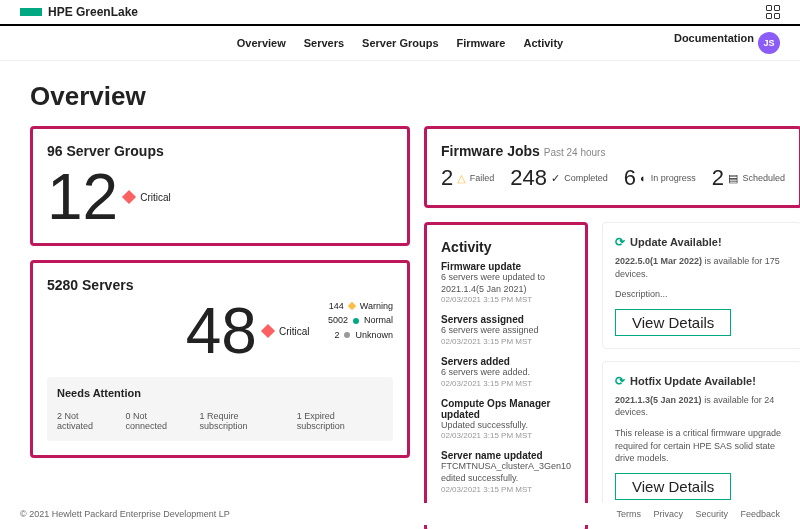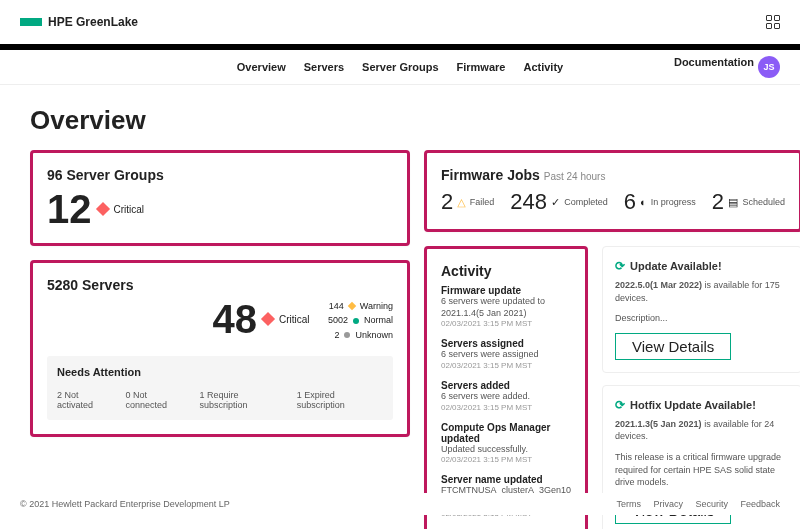--- a/index.html
+++ b/index.html
@@ -1,33 +1,33 @@
 <!DOCTYPE html>
 <html><head>
 <meta charset="utf-8">
 <style>
 *{margin:0;padding:0;box-sizing:border-box;font-family:Arial,sans-serif}
 body{background:#fff;color:#222;font-size:11px}
-.topbar{display:flex;justify-content:space-between;align-items:center;padding:15px 20px;border-bottom:6px solid #000000}
+.topbar{display:flex;justify-content:space-between;align-items:center;padding:5px 20px;border-bottom:2px solid #000000}
 .brand{display:flex;align-items:center;gap:6px;font-weight:600;font-size:12px}
 .brand-bar{width:22px;height:8px;background:#01a982;display:inline-block}
 .apps-icon{width:14px;height:14px;display:grid;grid-template-columns:1fr 1fr;gap:2px}
 .apps-icon span{border:1px solid #333;border-radius:1px}
 .navbar{display:flex;justify-content:space-between;align-items:center;padding:6px 20px;border-bottom:1px solid #eee}
 .nav-center{display:flex;gap:18px;position:absolute;left:50%;transform:translateX(-50%)}
 .nav-center a{font-size:11px;font-weight:600;text-decoration:none;color:#222}
 .nav-right{display:flex;align-items:flex-start;gap:4px;margin-left:auto}
 .avatar{width:22px;height:22px;border-radius:50%;background:#8b5cf6;color:#fff;display:flex;align-items:center;justify-content:center;font-size:9px;font-weight:600}
 .page{padding:12px 30px 40px}
 h1{font-size:26px;font-weight:700;margin:8px 0 14px}
 .grid{display:grid;grid-template-columns:380px 1fr;gap:14px}
 .card{background:#fff;border:3px solid #be185d;border-radius:4px;padding:14px;box-shadow:0 1px 2px rgba(0,0,0,0.03)}
 .card h2{font-size:14px;font-weight:700;margin-bottom:6px}
 .stats-row{display:flex;gap:40px;align-items:flex-start}
-.big{font-size:40px;font-weight:700;line-height:1}
+.big{font-size:64px;font-weight:400;line-height:1}
 .stat{display:flex;align-items:center;gap:6px}
 .stat-label{font-size:10px}
 .dot-red{width:10px;height:10px;background:#fc6161;transform:rotate(45deg);display:inline-block}
 .dot-yellow{width:6px;height:6px;background:#ffbc44;transform:rotate(45deg);display:inline-block}
 .dot-green{width:6px;height:6px;background:#01a982;border-radius:50%;display:inline-block}
 .dot-gray{width:6px;height:6px;background:#999;border-radius:50%;display:inline-block}
 .key-icon{font-size:12px}
 .attention{background:#f5f5f5;border-radius:3px;padding:10px;margin-top:14px}
 .attention h3{font-size:11px;font-weight:700;margin-bottom:12px}
 .attention-row{display:flex;gap:10px;font-size:9px;color:#555}
@@ -40,21 +40,21 @@
 .activity-item{margin-bottom:10px}
 .activity-item .t{font-size:10px;font-weight:700}
 .activity-item .d{font-size:9px;color:#555;line-height:1.3}
 .activity-item .ts{font-size:8px;color:#999}
 .view-all{text-align:right;font-size:10px;font-weight:700;margin-top:6px}
 .update-card{border:1px solid #eee;border-radius:4px;padding:12px;margin-bottom:12px}
 .update-title{display:flex;align-items:center;gap:5px;font-weight:700;font-size:11px;color:#333;margin-bottom:6px}
 .refresh{color:#01a982;font-size:12px}
 .update-text{font-size:9px;color:#555;line-height:1.4;margin-bottom:8px}
 .btn{display:inline-block;border:1.5px solid #01a982;padding:4px 16px;font-size:15px;font-weight:400;cursor:pointer;background:#fff}
-.footer{position:fixed;bottom:14px;left:0;right:0;display:flex;justify-content:space-between;padding:6px 20px;font-size:9px;color:#666;background:#fff}
+.footer{position:fixed;bottom:4px;left:0;right:0;display:flex;justify-content:space-between;padding:6px 20px;font-size:9px;color:#666;background:#fff}
 .footer-right a{margin-left:10px;color:#666;text-decoration:none}
 .status-list{font-size:9px;line-height:1.6}
 .status-list div{display:flex;align-items:center;gap:5px;justify-content:flex-end}
 .status-list .n{width:30px;text-align:right}
 </style>
 </head>
 <body>
 
 <div class="topbar">
   <div class="brand">

